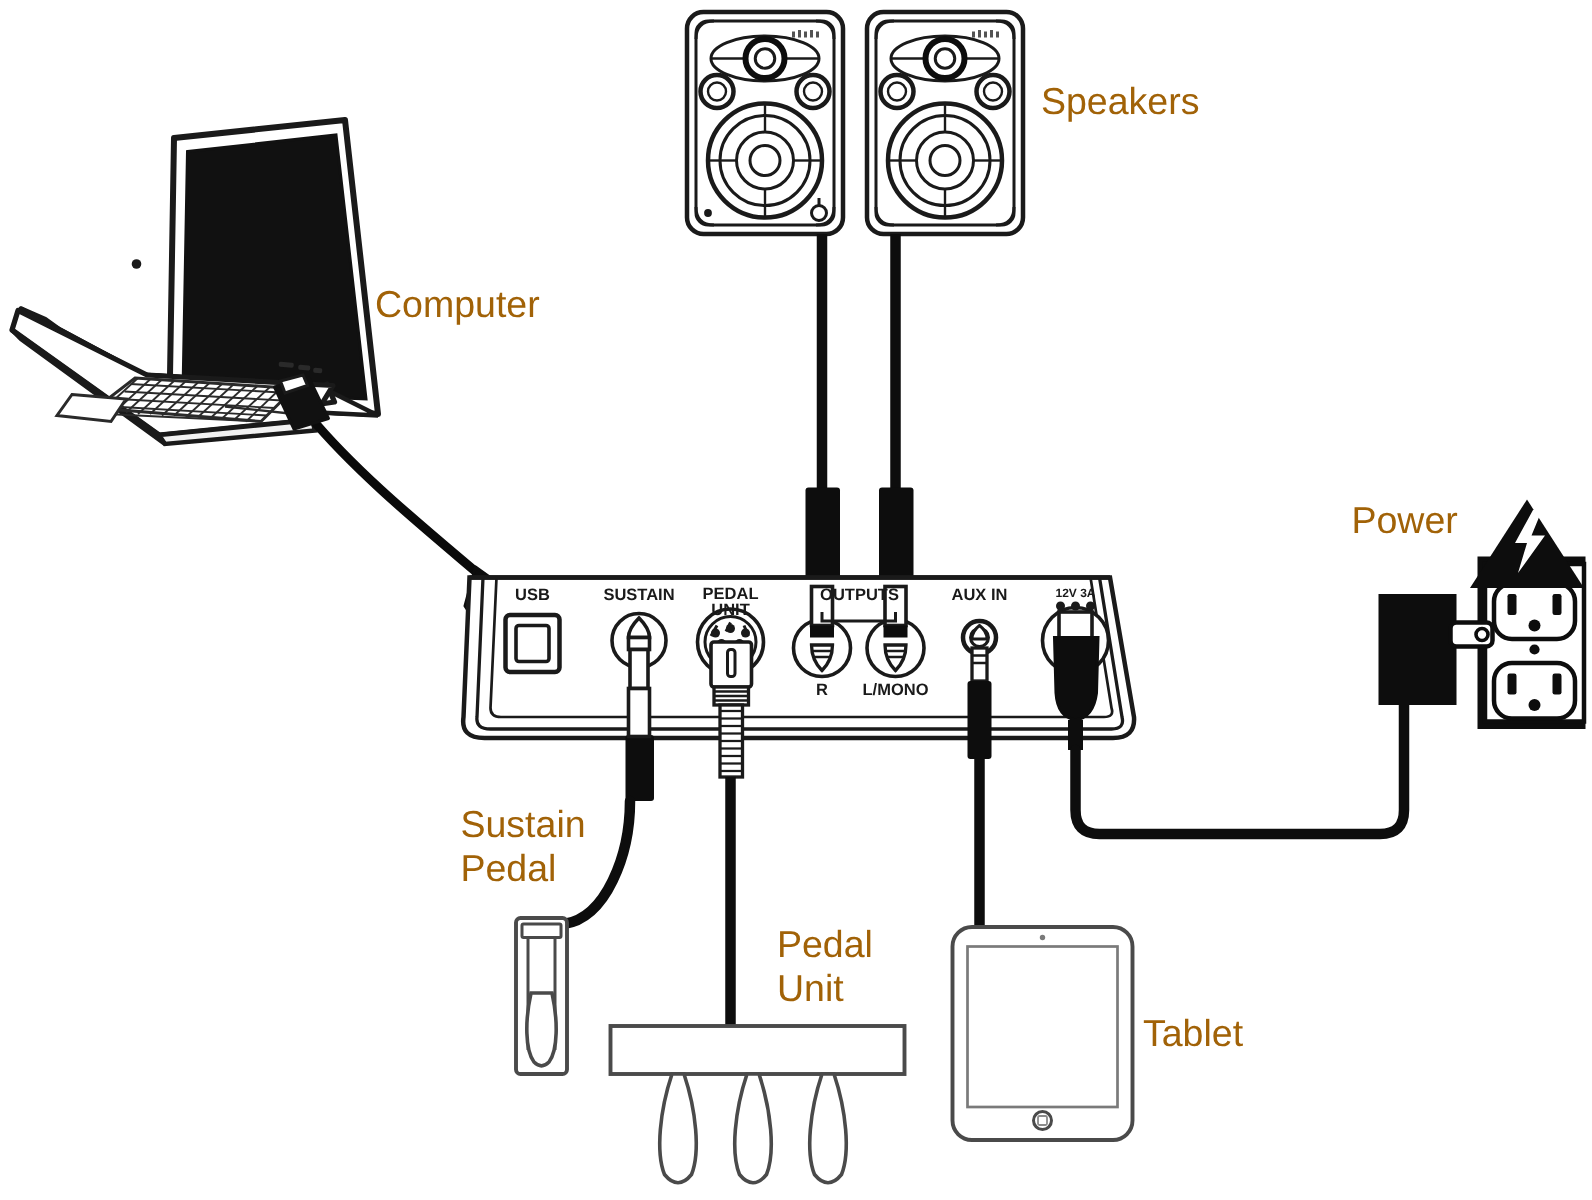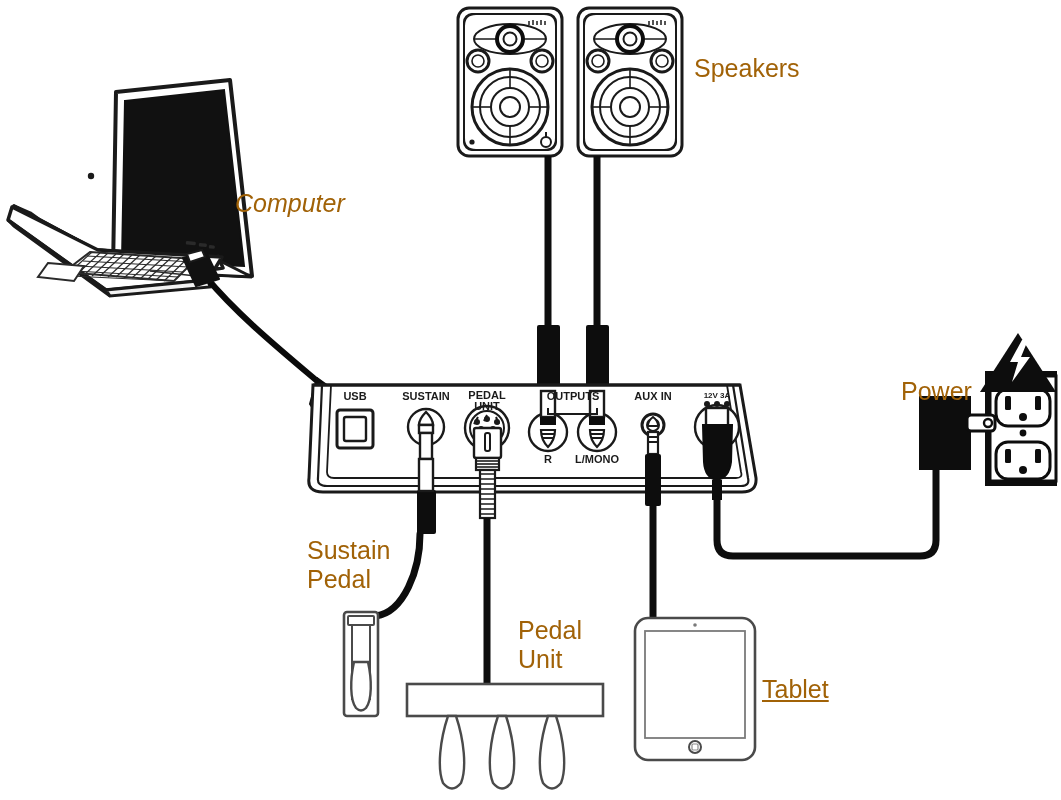--- a/index.html
+++ b/index.html
@@ -29,26 +29,26 @@
   }
   .dlabel {
     position: absolute;
     color: #a16207;
     font-family: "Liberation Sans", sans-serif;
     font-size: 25px;
     line-height: 29px;
     white-space: pre-line;
     letter-spacing: 0px;
   }
-  #lbl-computer { left: 235px; top: 189px; font-style: italic; }
+  #lbl-computer { left: 250px; top: 189px; }
   #lbl-speakers { left: 694px; top: 54px; }
-  #lbl-power    { left: 901px; top: 333px; margin-top: 44px; }
+  #lbl-power    { left: 901px; top: 333px; }
   #lbl-sustain  { left: 307px; top: 536px; text-align: left; }
   #lbl-pedal    { left: 518px; top: 616px; text-align: left; }
-  #lbl-tablet   { left: 762px; top: 675px; text-decoration: underline; }
+  #lbl-tablet   { left: 762px; top: 675px; }
 </style>
 </head>
 <body>
 
 <div id="stage">
 
   <svg id="diagram" viewBox="0 0 1061 800">
 
     <g>
 

